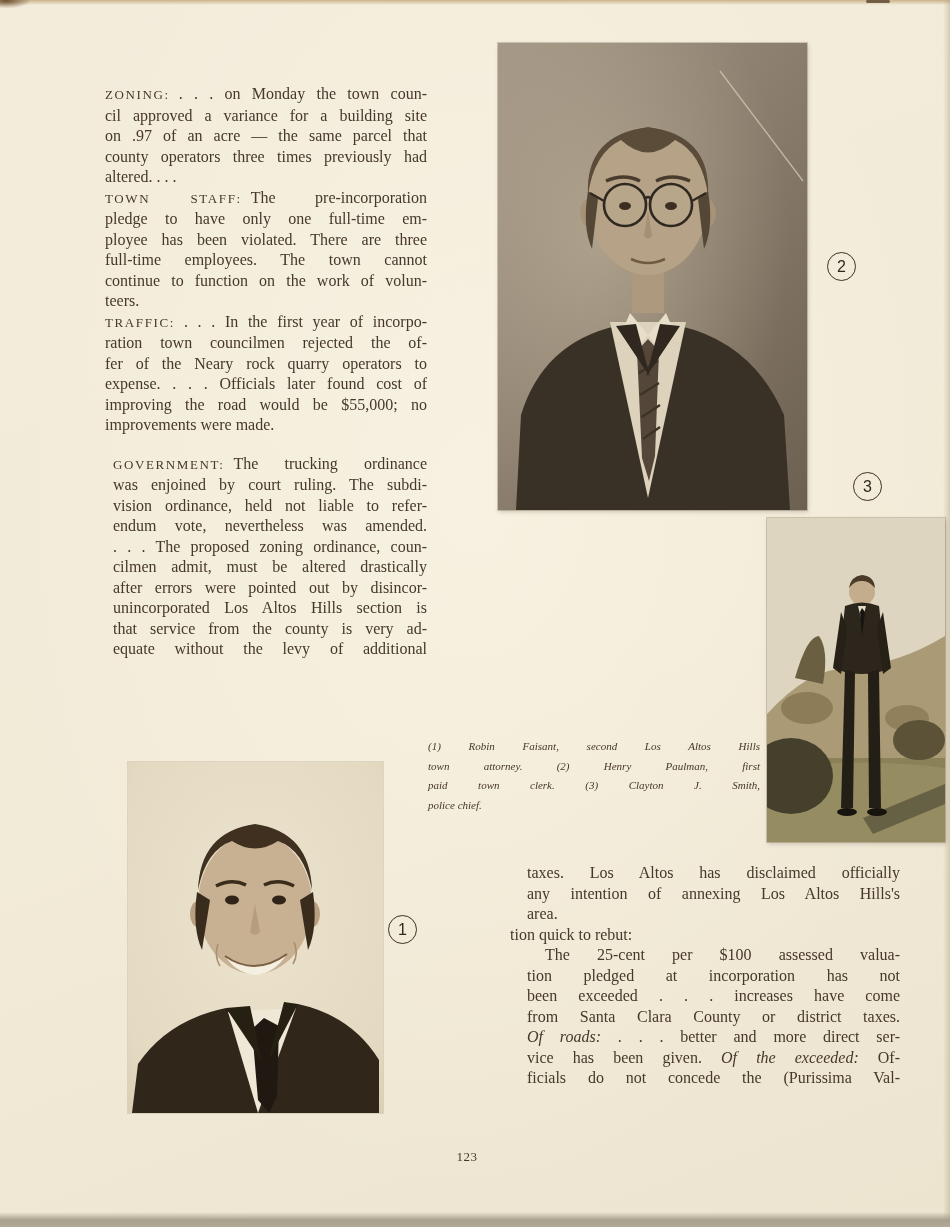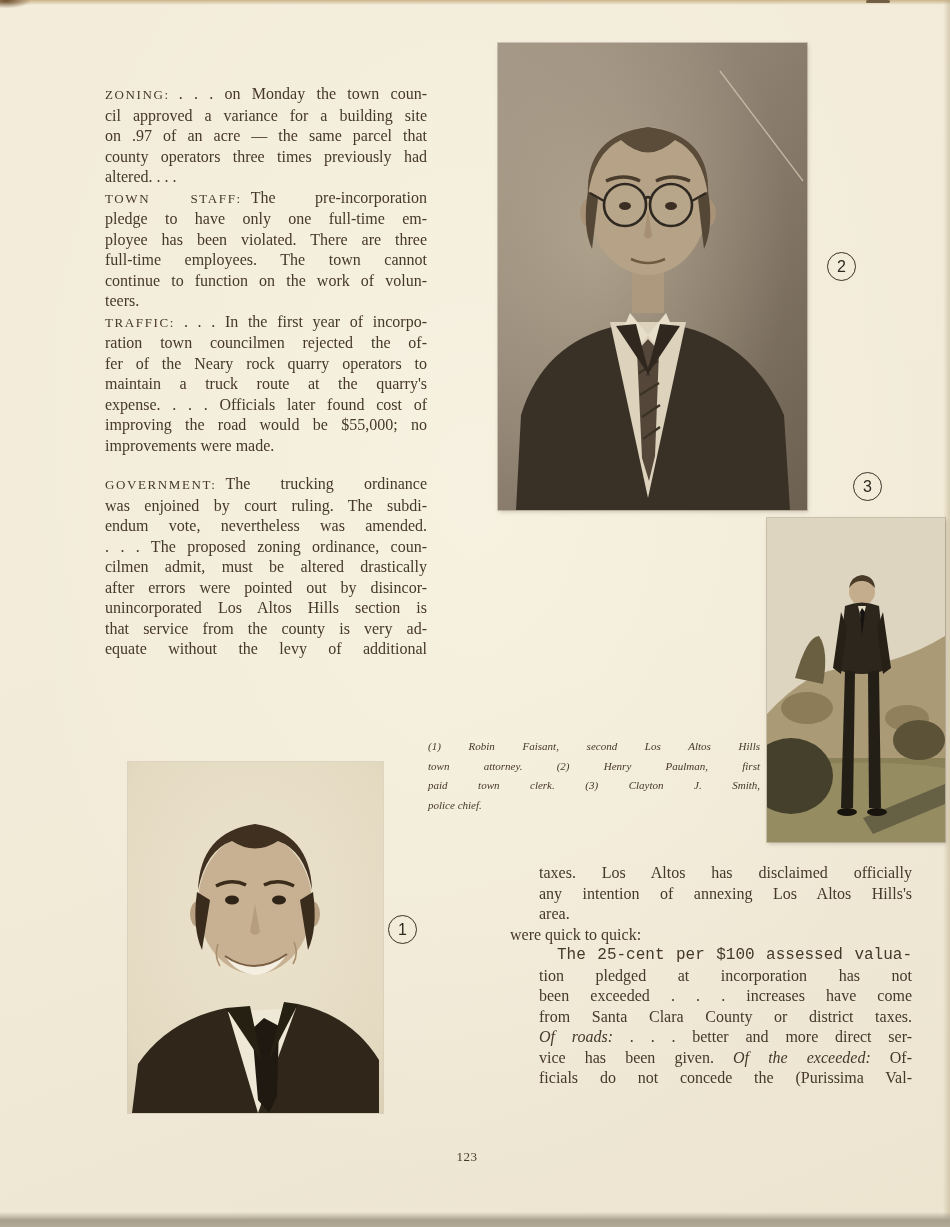--- a/index.html
+++ b/index.html
@@ -24,29 +24,29 @@
     background:linear-gradient(to bottom, rgba(160,150,130,0), #a89f8d 55%, #b2a997); }
   .edge-right { position:absolute; top:0; left:943px; width:7px; height:1227px;
     background:linear-gradient(to right, rgba(180,165,130,0), rgba(180,165,130,.45)); }
 
   
   .tcol { position:absolute; font-size:16px; line-height:20.5px; }
   .tline { text-align:justify; text-align-last:justify; white-space:normal; }
   .tline.ragged { text-align-last:left; }
   .sc { font-size:13px; letter-spacing:1.6px; margin-right:9px; }
   .left-col { left:105px; top:84px; width:322px; }
-  .section.gap-before { margin-top:18px; }
+  .section.gap-before { margin-top:18px;margin-left:8px; }
 
   .caption { left:428px; top:737px; width:332px; font-style:italic;
     font-size:11px; line-height:19.6px; }
 
   .right-col { left:493px; top:863px; width:407px; }
-  .inset { margin-left:46px; width:373px; }
+  .inset { margin-left:34px; width:373px; }
   .indent-first > .tline:first-child { text-indent:17px; }
-  .quote.indent-first > .tline:first-child { text-indent:18px;font-family:Liberation Mono, monospace; }
+  .quote.indent-first > .tline:first-child { text-indent:18px; }
 
   .page-number { position:absolute; left:437px; top:1149px; width:60px;
     text-align:center; font-size:13px; letter-spacing:.5px; }
 
   
   .photo { position:absolute; display:block;
     box-shadow:0 0 0 1px rgba(90,75,55,.25), 1px 2px 4px rgba(90,75,55,.25); }
   .photo2 { left:498px; top:43px; }
   .photo3 { left:767px; top:518px; }
   .photo1 { left:128px; top:762px; box-shadow:0 0 0 1px rgba(120,100,70,.18); }
@@ -84,28 +84,28 @@
         <div class="tline">pledge to have only one full-time em-</div>
         <div class="tline">ployee has been violated. There are three</div>
         <div class="tline">full-time employees. The town cannot</div>
         <div class="tline">continue to function on the work of volun-</div>
         <div class="tline ragged">teers.</div>
       </div>
     <div class="section">
         <div class="tline"><span class="sc">TRAFFIC:</span>. . . In the first year of incorpo-</div>
         <div class="tline">ration town councilmen rejected the of-</div>
         <div class="tline">fer of the Neary rock quarry operators to</div>
-        <div class="tline">maintain a truck route at the quarry's</div>
         <div class="tline">expense. . . . Officials later found cost of</div>
         <div class="tline">improving the road would be $55,000; no</div>
         <div class="tline ragged">improvements were made.</div>
       </div>
     <div class="section gap-before">
         <div class="tline"><span class="sc">GOVERNMENT:</span>The trucking ordinance</div>
         <div class="tline">was enjoined by court ruling. The subdi-</div>
+        <div class="tline">vision ordinance, held not liable to refer-</div>
         <div class="tline">endum vote, nevertheless was amended.</div>
         <div class="tline">. . . The proposed zoning ordinance, coun-</div>
         <div class="tline">cilmen admit, must be altered drastically</div>
         <div class="tline">after errors were pointed out by disincor-</div>
         <div class="tline">unincorporated Los Altos Hills section is</div>
         <div class="tline">that service from the county is very ad-</div>
         <div class="tline">equate without the levy of additional</div>
       </div>
   </div>
 
@@ -215,21 +215,21 @@
   </svg>
   <div class="figbadge fig1">1</div>
 
   <div class="tcol right-col">
     <div class="para1 inset">
         <div class="tline">taxes. Los Altos has disclaimed officially</div>
         <div class="tline">any intention of annexing Los Altos Hills's</div>
         <div class="tline ragged">area.</div>
       </div>
     <div class="para2 indent-first">
-        <div class="tline ragged">were quick to quick:</div>
+        <div class="tline ragged">tion quick to rebut:</div>
       </div>
     <div class="quote inset indent-first">
         <div class="tline">The 25-cent per $100 assessed valua-</div>
         <div class="tline">tion pledged at incorporation has not</div>
         <div class="tline">been exceeded . . . increases have come</div>
         <div class="tline">from Santa Clara County or district taxes.</div>
         <div class="tline"><em>Of roads:</em> . . . better and more direct ser-</div>
         <div class="tline">vice has been given. <em>Of the exceeded:</em> Of-</div>
         <div class="tline">ficials do not concede the (Purissima Val-</div>
       </div>

